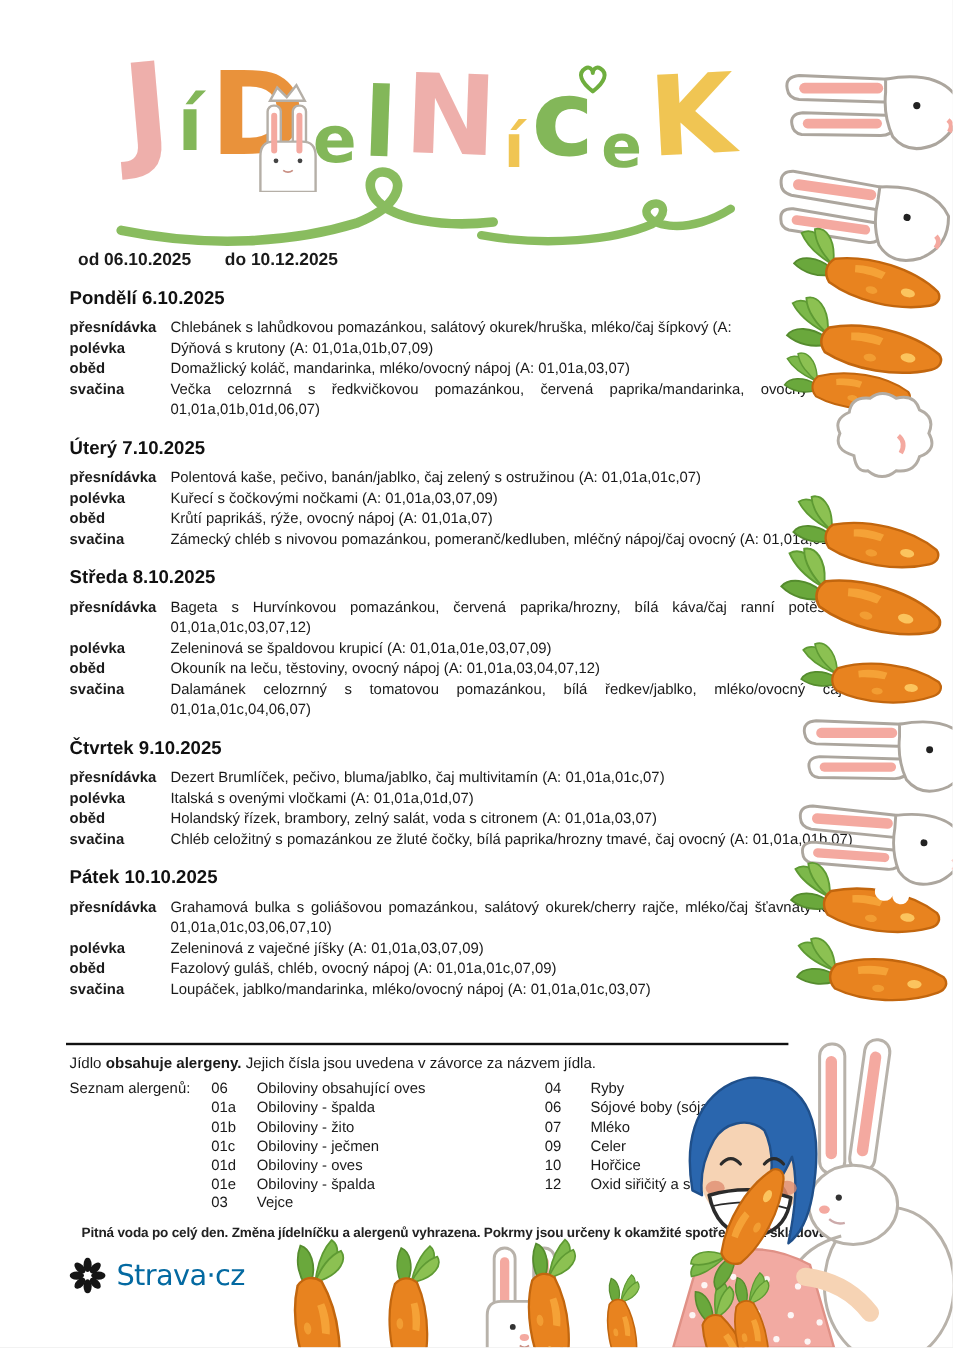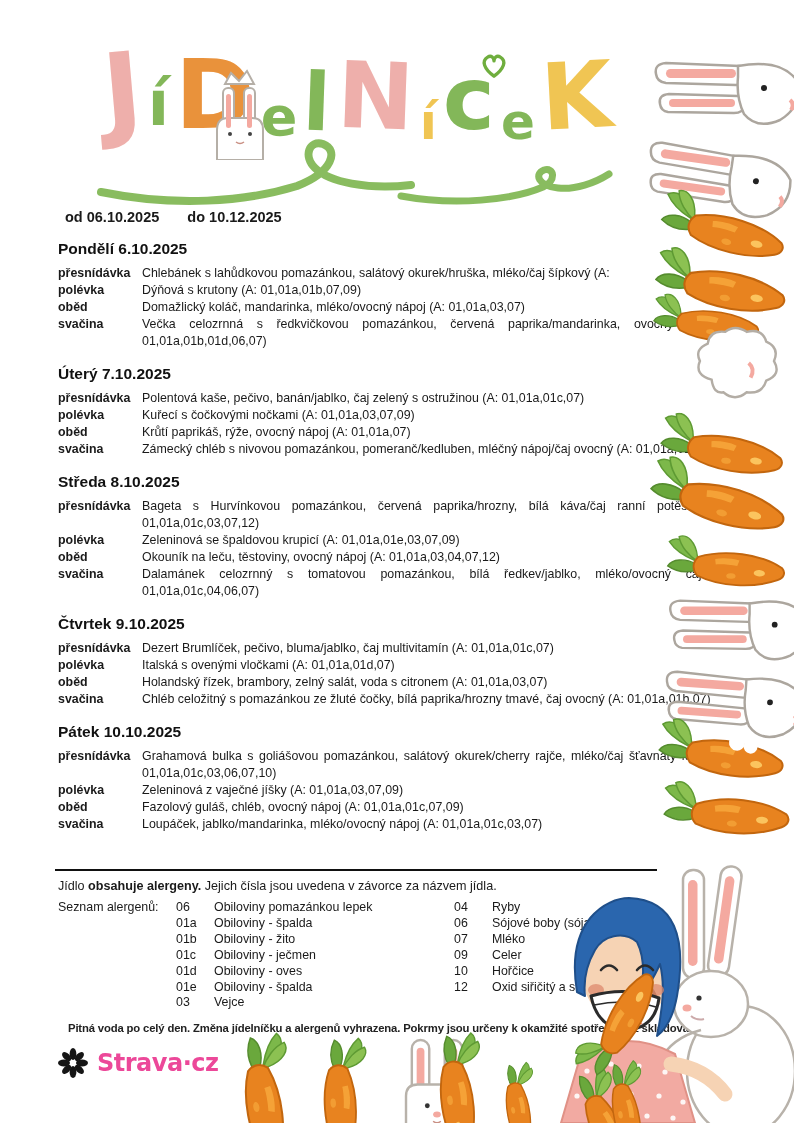--- a/index.html
+++ b/index.html
@@ -43,21 +43,21 @@
   .allergens{position:relative;margin:7px 16px 0 58px;font-size:12.4px;height:116px;}
   .alg-label{position:absolute;left:0;top:0;}
   .alg-col{position:absolute;top:0;}
   .alg-col.c1{left:118px;}
   .alg-col.c2{left:396px;}
   .arow{line-height:15.9px;white-space:nowrap;}
   .acode{display:inline-block;width:38px;}
   .note{margin:6px 0 0 68px;width:660px;font-size:11.3px;font-weight:bold;letter-spacing:-.15px;color:#222;}
   
   .brand{position:absolute;left:58px;top:1048px;display:flex;align-items:center;gap:9px;z-index:4;}
-  .brand .word{font-family:"DejaVu Sans",sans-serif;font-weight:bold;font-size:24px;color:#ec4899;letter-spacing:-.5px;}
+  .brand .word{font-family:"DejaVu Sans",sans-serif;font-weight:normal;font-size:24px;color:#0369a1;letter-spacing:-.5px;}
   
   .decor{position:absolute;left:0;top:0;width:794px;height:1123px;z-index:3;pointer-events:none;}
 </style>
 </head>
 <body>
 
 <div class="page">
 
   <div class="logo">
     <svg class="swoosh" viewBox="0 0 530 170">
@@ -195,21 +195,21 @@
         </div>
       </section>
     </div>
 
   <div class="bottom">
     <div class="divider"></div>
     <div class="intro"><span>Jídlo </span><b>obsahuje alergeny.</b><span>  Jejich čísla jsou uvedena v závorce za názvem jídla.</span></div>
     <div class="allergens">
       <div class="alg-label">Seznam alergenů:</div>
       <div class="alg-col c1">
-          <div class="arow"><span class="acode">06</span><span class="aname">Obiloviny pomazánkou lepek</span></div>
+          <div class="arow"><span class="acode">06</span><span class="aname">Obiloviny obsahující oves</span></div>
           <div class="arow"><span class="acode">01a</span><span class="aname">Obiloviny - špalda</span></div>
           <div class="arow"><span class="acode">01b</span><span class="aname">Obiloviny - žito</span></div>
           <div class="arow"><span class="acode">01c</span><span class="aname">Obiloviny - ječmen</span></div>
           <div class="arow"><span class="acode">01d</span><span class="aname">Obiloviny - oves</span></div>
           <div class="arow"><span class="acode">01e</span><span class="aname">Obiloviny - špalda</span></div>
           <div class="arow"><span class="acode">03</span><span class="aname">Vejce</span></div>
         </div>
       <div class="alg-col c2">
           <div class="arow"><span class="acode">04</span><span class="aname">Ryby</span></div>
           <div class="arow"><span class="acode">06</span><span class="aname">Sójové boby (sója)</span></div>

